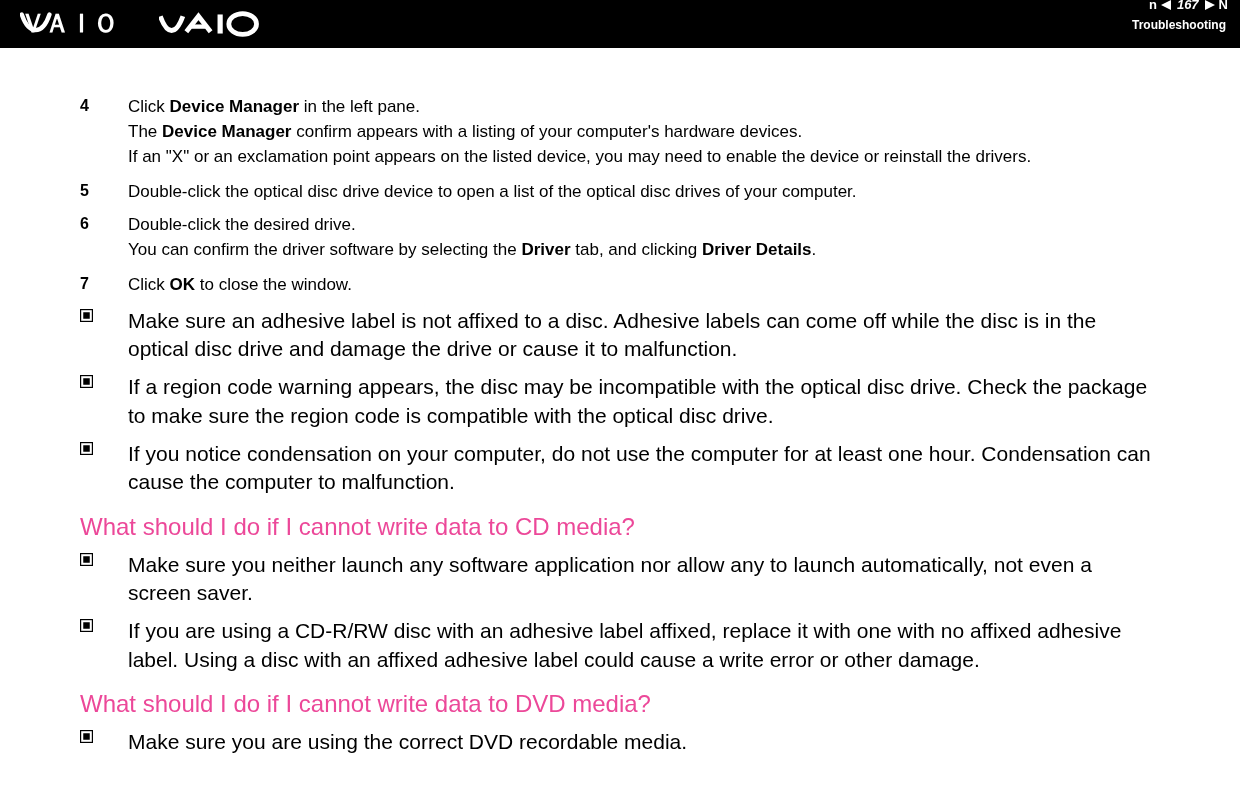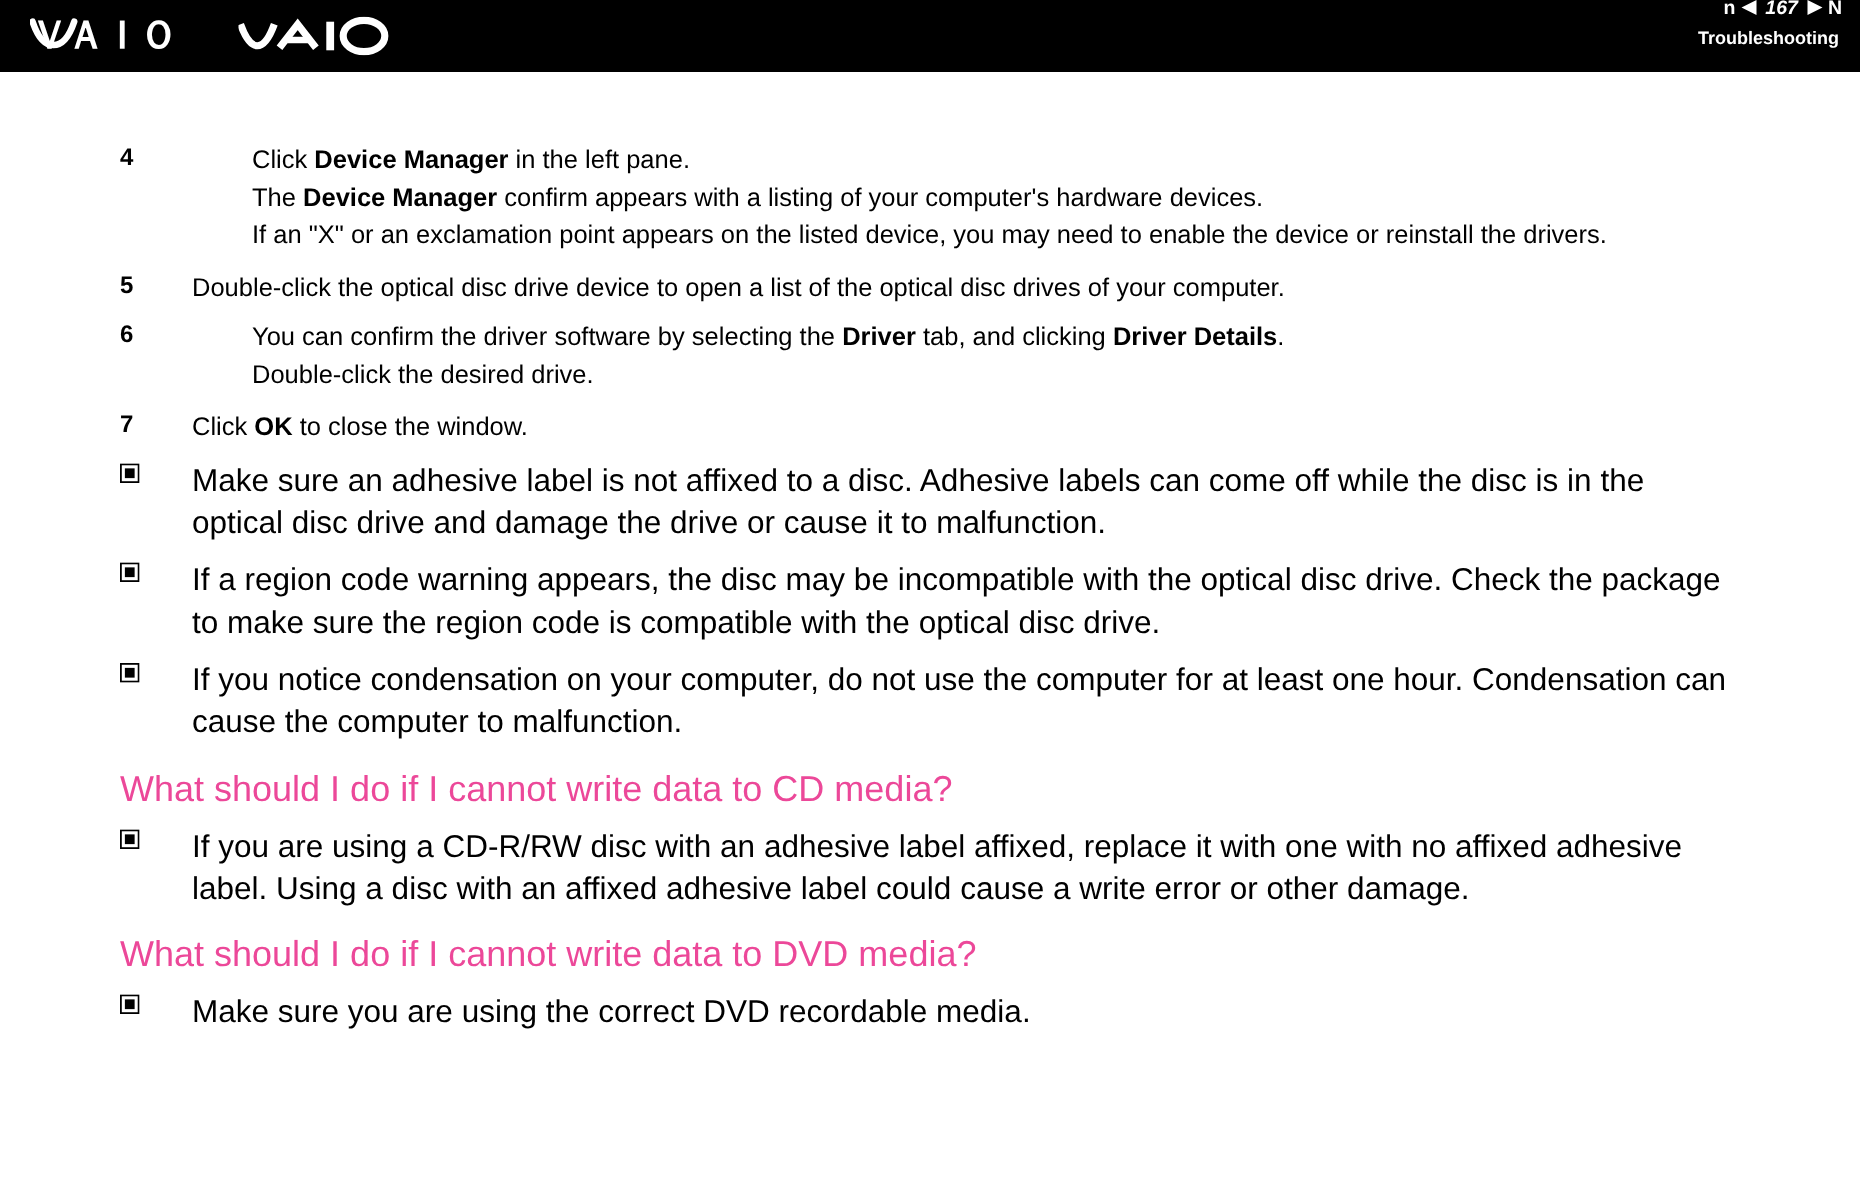--- a/index.html
+++ b/index.html
@@ -75,21 +75,21 @@
     flex-shrink: 0;
     font-weight: bold;
     font-size: 16px;
     padding-top: 1px;
   }
   .step-text {
     flex: 1;
     font-size: 17px;
     line-height: 1.35;
   }
-  .step-text p { margin-bottom: 2px; margin-left: 40px; }
+  .step-text p { margin-bottom: 2px; }
   .bold { font-weight: bold; }
   .bullet {
     display: flex;
     margin-bottom: 10px;
   }
   .bullet-mark {
     width: 48px;
     flex-shrink: 0;
     font-size: 14px;
     padding-top: 2px;
@@ -156,24 +156,24 @@
   </div>
 
   <div class="step">
     <div class="step-num">5</div>
     <div class="step-text">Double-click the optical disc drive device to open a list of the optical disc drives of your computer.</div>
   </div>
 
   <div class="step">
     <div class="step-num">6</div>
     <div class="step-text">
+      <p>Double-click the desired drive.</p>
       <p>
         <span>You can confirm the driver software by selecting the </span><span class="bold">Driver</span><span> tab, and clicking </span><span class="bold">Driver Details</span><span>.</span>
       </p>
-      <p>Double-click the desired drive.</p>
     </div>
   </div>
 
   <div class="step">
     <div class="step-num">7</div>
     <div class="step-text">
       <span>Click </span><span class="bold">OK</span><span> to close the window.</span>
     </div>
   </div>
 
@@ -199,20 +199,27 @@
     <div class="bullet-text">If you notice condensation on your computer, do not use the computer for at least one hour. Condensation can cause the computer to malfunction.</div>
   </div>
 
   <h2 class="heading">What should I do if I cannot write data to CD media?</h2>
 
   <div class="bullet">
     <div class="bullet-mark"><svg viewBox="0 0 12 12">
           <rect x="0.5" y="0.5" width="11" height="11" stroke="#000" stroke-width="1.2" fill="none"></rect>
           <rect x="3" y="3" width="6" height="6" fill="#000"></rect>
         </svg></div>
+    <div class="bullet-text">Make sure you neither launch any software application nor allow any to launch automatically, not even a screen saver.</div>
+  </div>
+  <div class="bullet">
+    <div class="bullet-mark"><svg viewBox="0 0 12 12">
+          <rect x="0.5" y="0.5" width="11" height="11" stroke="#000" stroke-width="1.2" fill="none"></rect>
+          <rect x="3" y="3" width="6" height="6" fill="#000"></rect>
+        </svg></div>
     <div class="bullet-text">If you are using a CD-R/RW disc with an adhesive label affixed, replace it with one with no affixed adhesive label. Using a disc with an affixed adhesive label could cause a write error or other damage.</div>
   </div>
 
   <h2 class="heading">What should I do if I cannot write data to DVD media?</h2>
 
   <div class="bullet">
     <div class="bullet-mark"><svg viewBox="0 0 12 12">
           <rect x="0.5" y="0.5" width="11" height="11" stroke="#000" stroke-width="1.2" fill="none"></rect>
           <rect x="3" y="3" width="6" height="6" fill="#000"></rect>
         </svg></div>

